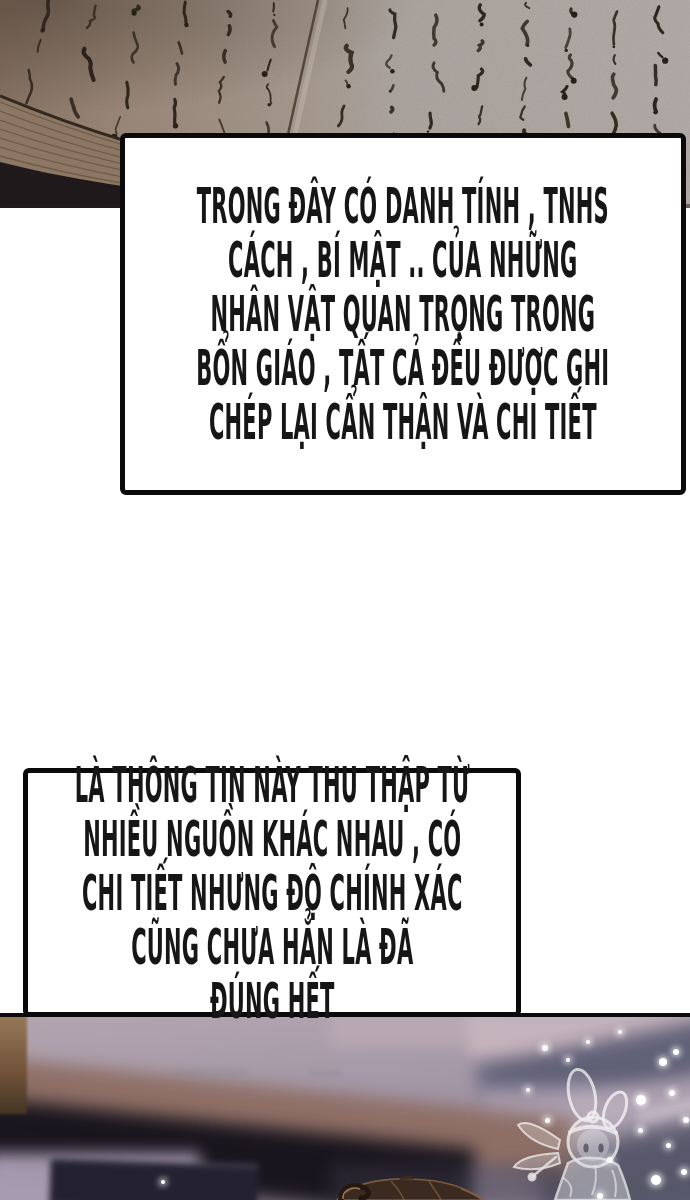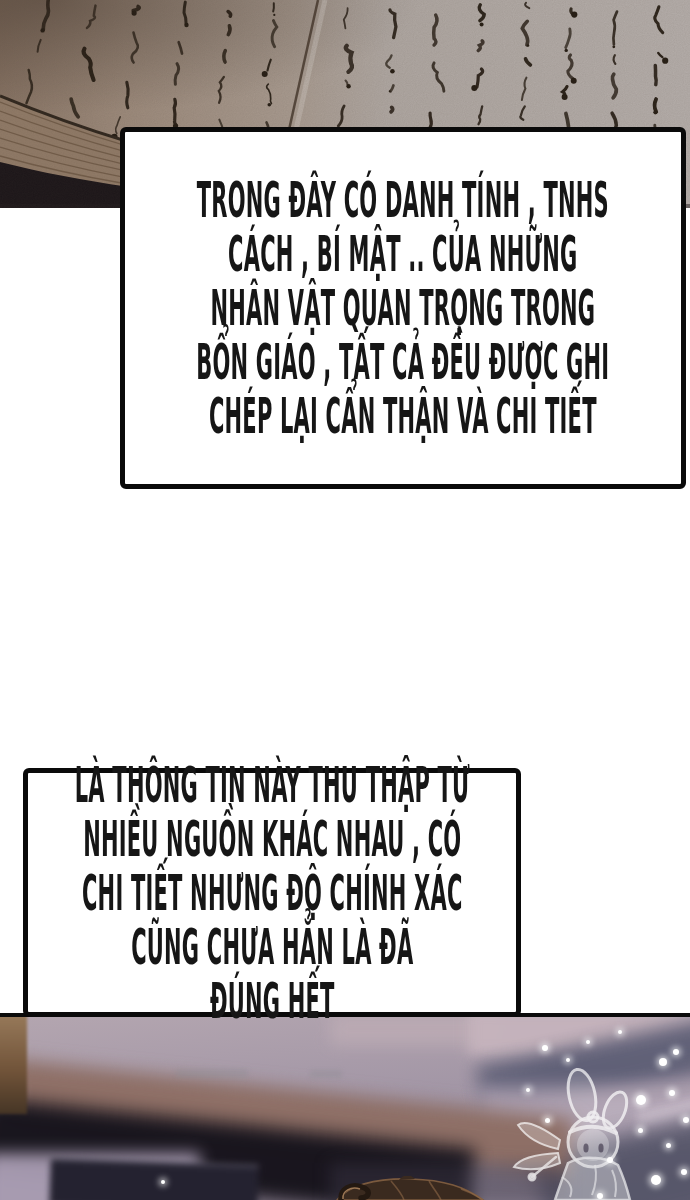--- a/index.html
+++ b/index.html
@@ -36,21 +36,21 @@
   .wood-strip{left:-3px;top:-3px;width:30px;height:104px;
         background:linear-gradient(180deg,#9a7c5c 0%,#6f5238 60%,#453525 100%);filter:blur(1.5px);}
   .under-hair{left:330px;top:150px;width:235px;height:42px;background:rgba(60,56,70,.45);filter:blur(8px);}
   .fairy-svg{position:absolute;left:500px;top:52px;z-index:6;opacity:.82;}
   .hair-svg{position:absolute;left:333px;top:163px;z-index:8;}
   .sparkle{position:absolute;border-radius:50%;background:#ffffff;z-index:7;
         box-shadow:0 0 6px 2px rgba(255,255,255,.75);}
   
   .bubble{position:absolute;background:var(--bubble-fill);border:5px solid var(--bubble-border);
         border-radius:6px;z-index:30;display:flex;align-items:center;justify-content:center;}
-  .bubble-1{left:120px;top:127px;width:566px;height:362px;align-items:center;}
+  .bubble-1{left:120px;top:133px;width:566px;height:362px;align-items:center;}
   .bubble-2{left:23px;top:768px;width:498px;height:249px;}
   .bubble-text{transform:scaleX(0.42);white-space:nowrap;text-align:center;
         font-weight:700;font-size:50px;line-height:54px;color:var(--bubble-text);letter-spacing:.5px;}
   .smudge{position:absolute;background:rgba(140,140,146,.32);filter:blur(2px);border-radius:3px;}
   .smudge-1{left:148px;top:296px;width:72px;height:9px;}
   .smudge-2{left:282px;top:297px;width:32px;height:8px;}
 </style>
 </head>
 <body>
 

